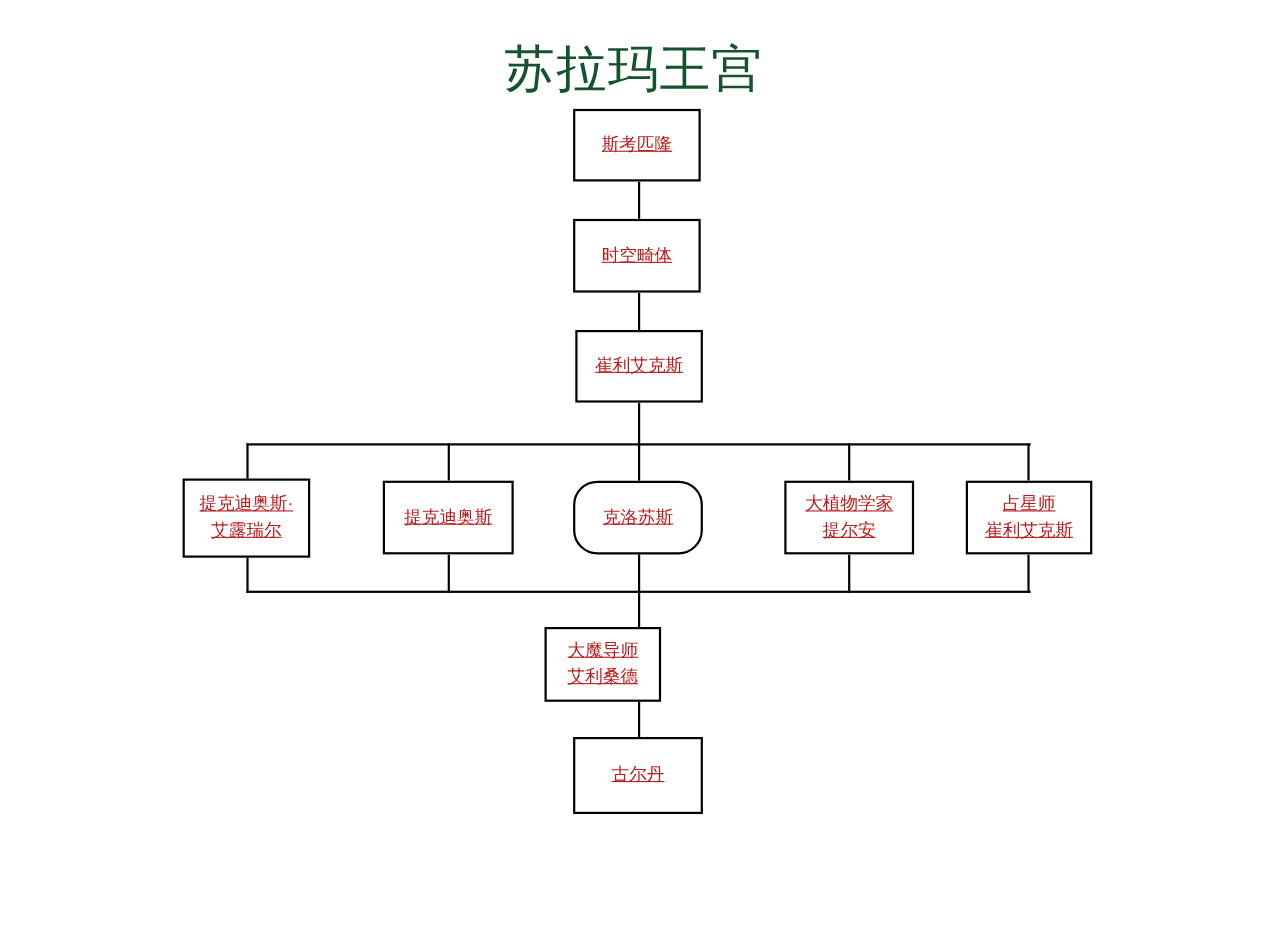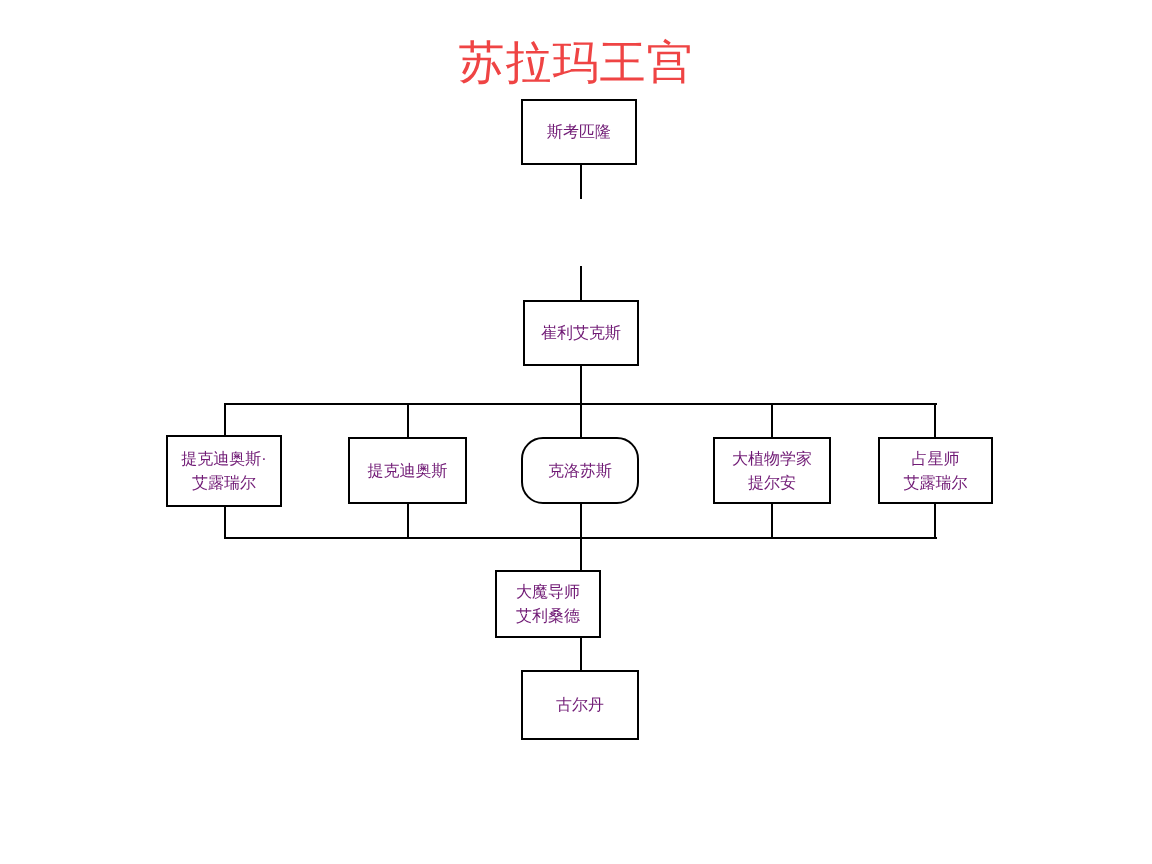--- a/index.html
+++ b/index.html
@@ -23,41 +23,42 @@
   .chart-title {
     position: absolute;
     left: 0;
     top: 32px;
     width: 1152px;
     text-align: center;
     font-size: 46px;
     line-height: 60px;
     font-weight: 400;
     letter-spacing: 1px;
-    color: #ef4444;
+    color: #14532d;
     white-space: nowrap;
   }
   
   .node {
     position: absolute;
     box-sizing: border-box;
     border: 2px solid #000000;
     background: #ffffff;
     display: flex;
     align-items: center;
     justify-content: center;
     text-align: center;
     z-index: 3;
   }
   .node .label {
     font-size: 16px;
     line-height: 24px;
-    color: #701a75;
+    color: #b91c1c;
     white-space: pre-line;
     padding: 0 4px;
+    text-decoration: underline;
   }
   
   .conn {
     position: absolute;
     background: #000000;
     z-index: 1;
   }
   .conn.v { width: 2px; }
   .conn.h { height: 2px; }
 </style>
@@ -91,20 +92,23 @@
   <div class="conn h" style="left:224px; top:537px; width:713px;"></div>
 
   <div class="conn v" style="left:580px; top:537px; height:35px;"></div>
 
   <div class="conn v" style="left:580px; top:638px; height:34px;"></div>
 
   <div class="node" style="left:521px; top:99px; width:116px; height:66px;">
     <span class="label">斯考匹隆</span>
   </div>
 
+  <div class="node" style="left:521px; top:199px; width:116px; height:67px;">
+    <span class="label">时空畸体</span>
+  </div>
 
   <div class="node" style="left:523px; top:300px; width:116px; height:66px;">
     <span class="label">崔利艾克斯</span>
   </div>
 
   <div class="node" style="left:166px; top:435px; width:116px; height:72px;">
     <span class="label">提克迪奥斯·
 艾露瑞尔</span>
   </div>
 
@@ -116,21 +120,21 @@
     <span class="label">克洛苏斯</span>
   </div>
 
   <div class="node" style="left:713px; top:437px; width:118px; height:67px;">
     <span class="label">大植物学家
 提尔安</span>
   </div>
 
   <div class="node" style="left:878px; top:437px; width:115px; height:67px;">
     <span class="label">占星师
-艾露瑞尔</span>
+崔利艾克斯</span>
   </div>
 
   <div class="node" style="left:495px; top:570px; width:106px; height:68px;">
     <span class="label">大魔导师
 艾利桑德</span>
   </div>
 
   <div class="node" style="left:521px; top:670px; width:118px; height:70px;">
     <span class="label">古尔丹</span>
   </div>

